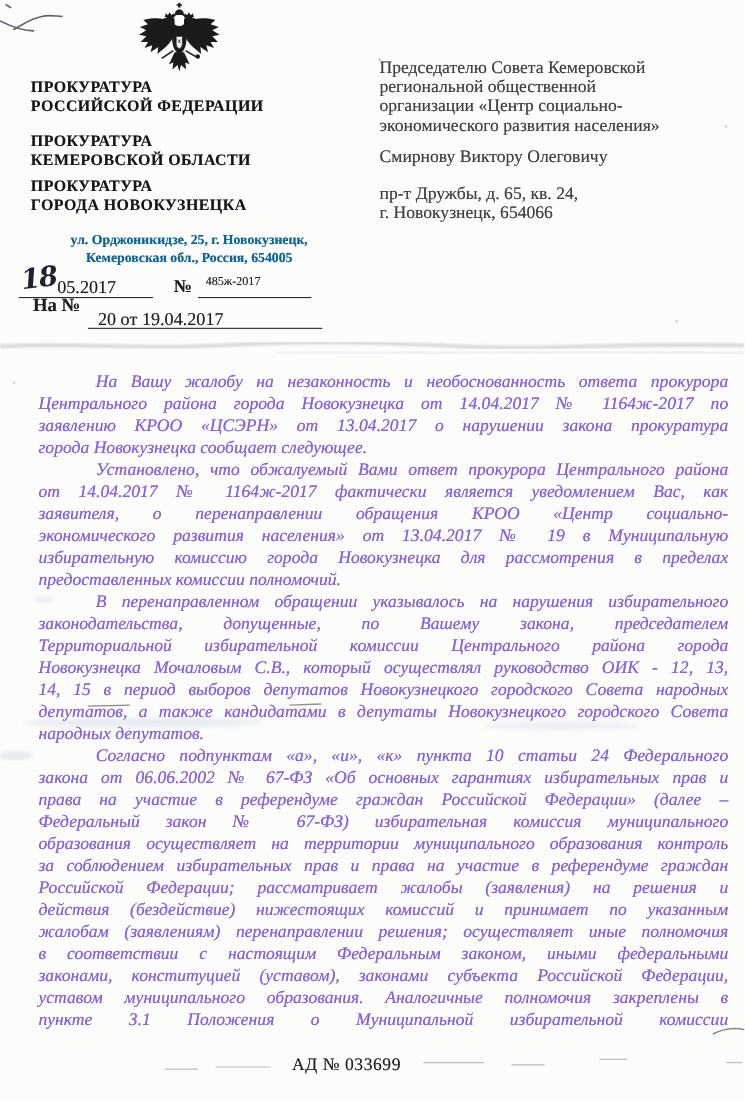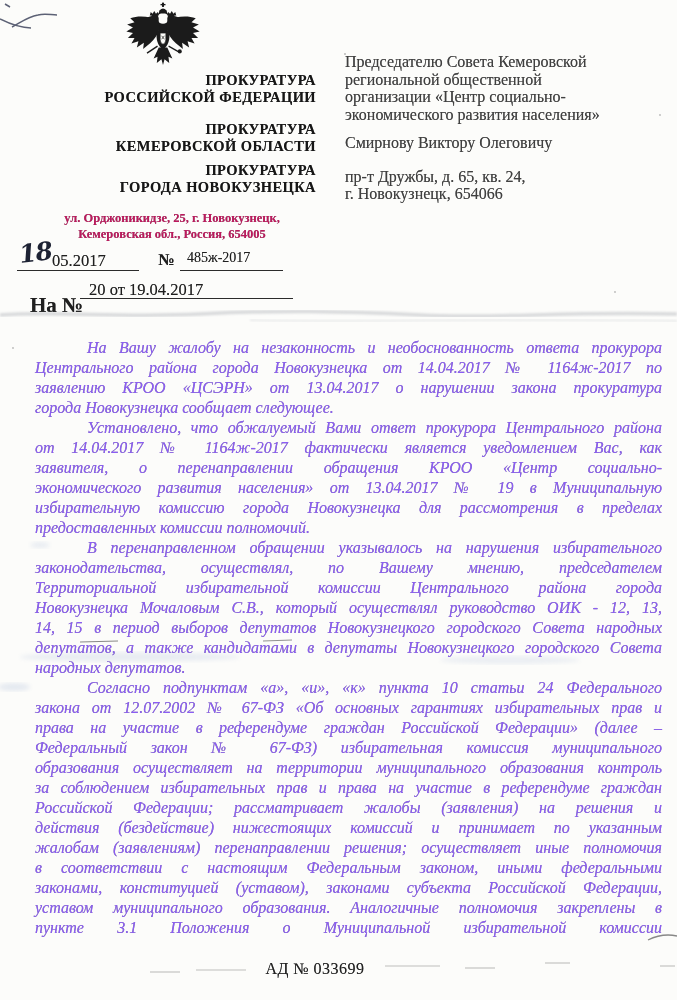--- a/index.html
+++ b/index.html
@@ -11,29 +11,29 @@
     color:#1f1f1f;
     font-family:"Liberation Serif", serif;
   }
   .page *{box-sizing:border-box;}
   .txt{text-shadow:0 0 .4px rgba(20,20,20,.5);}
 
   
   .emblem{position:absolute;left:124px;top:2px;width:78px;height:66px;}
   .org-block{
     position:absolute;left:28px;width:288px;
-    text-align:right;font-weight:bold;
+    text-align:left;font-weight:bold;
     font-size:14.5px;line-height:17px;letter-spacing:.4px;
     color:#161616;
   }
   .org1{top:72px}.org2{top:121px}.org3{top:162px}
   .lh-address{
     position:absolute;left:28px;top:211px;width:288px;
     text-align:center;font-weight:bold;
-    font-size:12.5px;line-height:15.5px;color:#be185d;
+    font-size:12.5px;line-height:15.5px;color:#0369a1;
   }
 
   
   .addressee{
     position:absolute;left:345px;top:53px;width:325px;
     font-size:16px;line-height:17.5px;color:#404040;
   }
   .addressee .person{margin-top:11px;}
   .addressee .addr{margin-top:16px;}
 
@@ -45,22 +45,22 @@
     font-size:25px;color:#1d2233;
     transform:rotate(-7deg);letter-spacing:-1px;
   }
   .date-dot{position:absolute;left:45px;top:245px;font-size:17px;font-weight:bold;color:#1d2233;}
   .date-rest{position:absolute;left:52px;top:251px;font-size:16.5px;}
   .uline{position:absolute;border-bottom:1.6px solid #2b2b2b;height:0;}
   .uline1{left:17px;top:270px;width:122px;}
   .uline2{left:180px;top:270px;width:103px;}
   .uline3{left:80px;top:298px;width:213px;}
   .num-label{position:absolute;left:158px;top:250px;font-size:16.5px;font-weight:600;}
-  .num-value{position:absolute;left:187px;top:250px;font-size:14px;}
-  .in-label{position:absolute;left:30px;top:293px;font-size:21px;font-weight:600;}
+  .num-value{position:absolute;left:187px;top:250px;font-size:11px;}
+  .in-label{position:absolute;left:30px;top:268px;font-size:17px;font-weight:600;}
   .in-value{position:absolute;left:89px;top:280px;font-size:16.5px;}
 
   
   .body-text{position:absolute;left:35px;top:338px;width:627px;}
   .bline{
     font-size:16px;line-height:20px;height:20px;
     text-align:justify;text-align-last:justify;
     white-space:normal;color:#8b5cf6;
     text-shadow:0 0 .4px rgba(20,20,20,.5);
     font-style:italic;
@@ -168,28 +168,28 @@
       <div class="bline">Центрального района города Новокузнецка от 14.04.2017 № 1164ж-2017 по</div>
       <div class="bline">заявлению КРОО «ЦСЭРН» от 13.04.2017 о нарушении закона прокуратура</div>
       <div class="bline endline">города Новокузнецка сообщает следующее.</div>
       <div class="bline indent">Установлено, что обжалуемый Вами ответ прокурора Центрального района</div>
       <div class="bline">от 14.04.2017 № 1164ж-2017 фактически является уведомлением Вас, как</div>
       <div class="bline">заявителя, о перенаправлении обращения КРОО «Центр социально-</div>
       <div class="bline">экономического развития населения» от 13.04.2017 № 19 в Муниципальную</div>
       <div class="bline">избирательную комиссию города Новокузнецка для рассмотрения в пределах</div>
       <div class="bline endline">предоставленных комиссии полномочий.</div>
       <div class="bline indent">В перенаправленном обращении указывалось на нарушения избирательного</div>
-      <div class="bline">законодательства, осуществлял, по Вашему мнению, председателем</div>
+      <div class="bline">законодательства, допущенные, по Вашему закона, председателем</div>
       <div class="bline">Территориальной избирательной комиссии Центрального района города</div>
       <div class="bline">Новокузнецка Мочаловым С.В., который осуществлял руководство ОИК - 12, 13,</div>
       <div class="bline">14, 15 в период выборов депутатов Новокузнецкого городского Совета народных</div>
       <div class="bline">депутатов, а также кандидатами в депутаты Новокузнецкого городского Совета</div>
       <div class="bline endline">народных депутатов.</div>
       <div class="bline indent">Согласно подпунктам «а», «и», «к» пункта 10 статьи 24 Федерального</div>
-      <div class="bline">закона от 12.07.2002 № 67-ФЗ «Об основных гарантиях избирательных прав и</div>
+      <div class="bline">закона от 06.06.2002 № 67-ФЗ «Об основных гарантиях избирательных прав и</div>
       <div class="bline">права на участие в референдуме граждан Российской Федерации» (далее –</div>
       <div class="bline">Федеральный закон № 67-ФЗ) избирательная комиссия муниципального</div>
       <div class="bline">образования осуществляет на территории муниципального образования контроль</div>
       <div class="bline">за соблюдением избирательных прав и права на участие в референдуме граждан</div>
       <div class="bline">Российской Федерации; рассматривает жалобы (заявления) на решения и</div>
       <div class="bline">действия (бездействие) нижестоящих комиссий и принимает по указанным</div>
       <div class="bline">жалобам (заявлениям) перенаправлении решения; осуществляет иные полномочия</div>
       <div class="bline">в соответствии с настоящим Федеральным законом, иными федеральными</div>
       <div class="bline">законами, конституцией (уставом), законами субъекта Российской Федерации,</div>
       <div class="bline">уставом муниципального образования. Аналогичные полномочия закреплены в</div>

